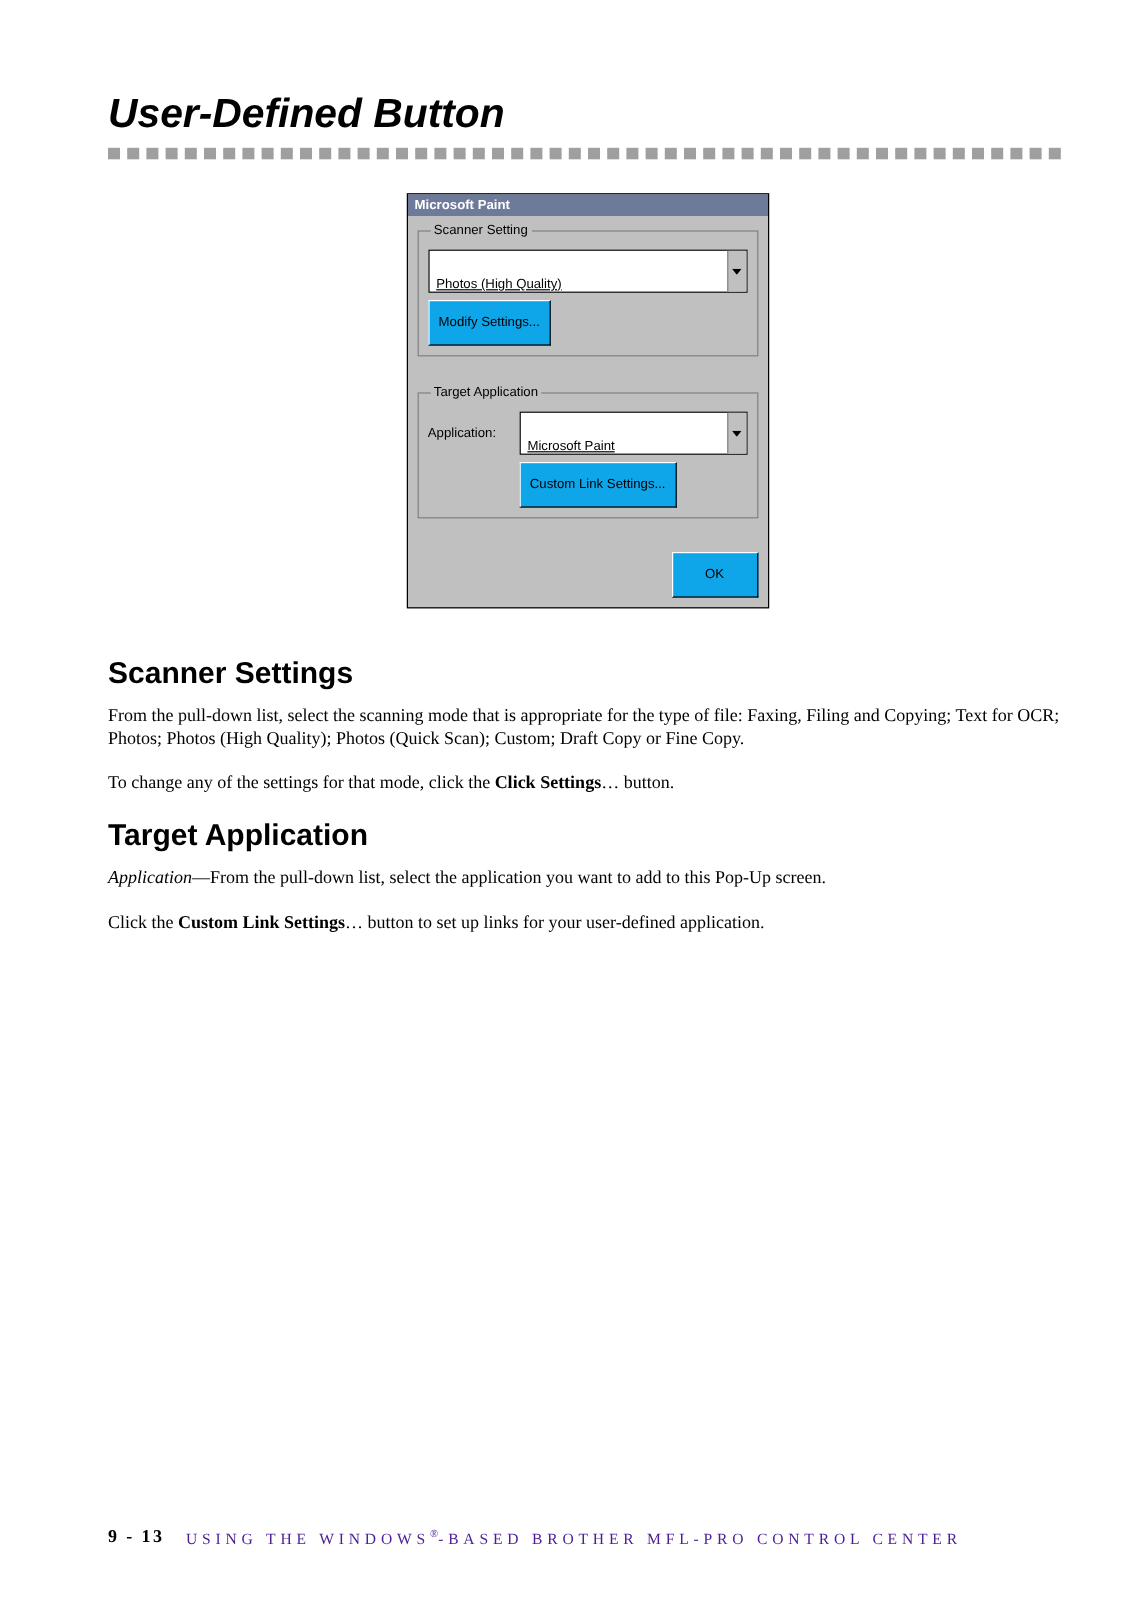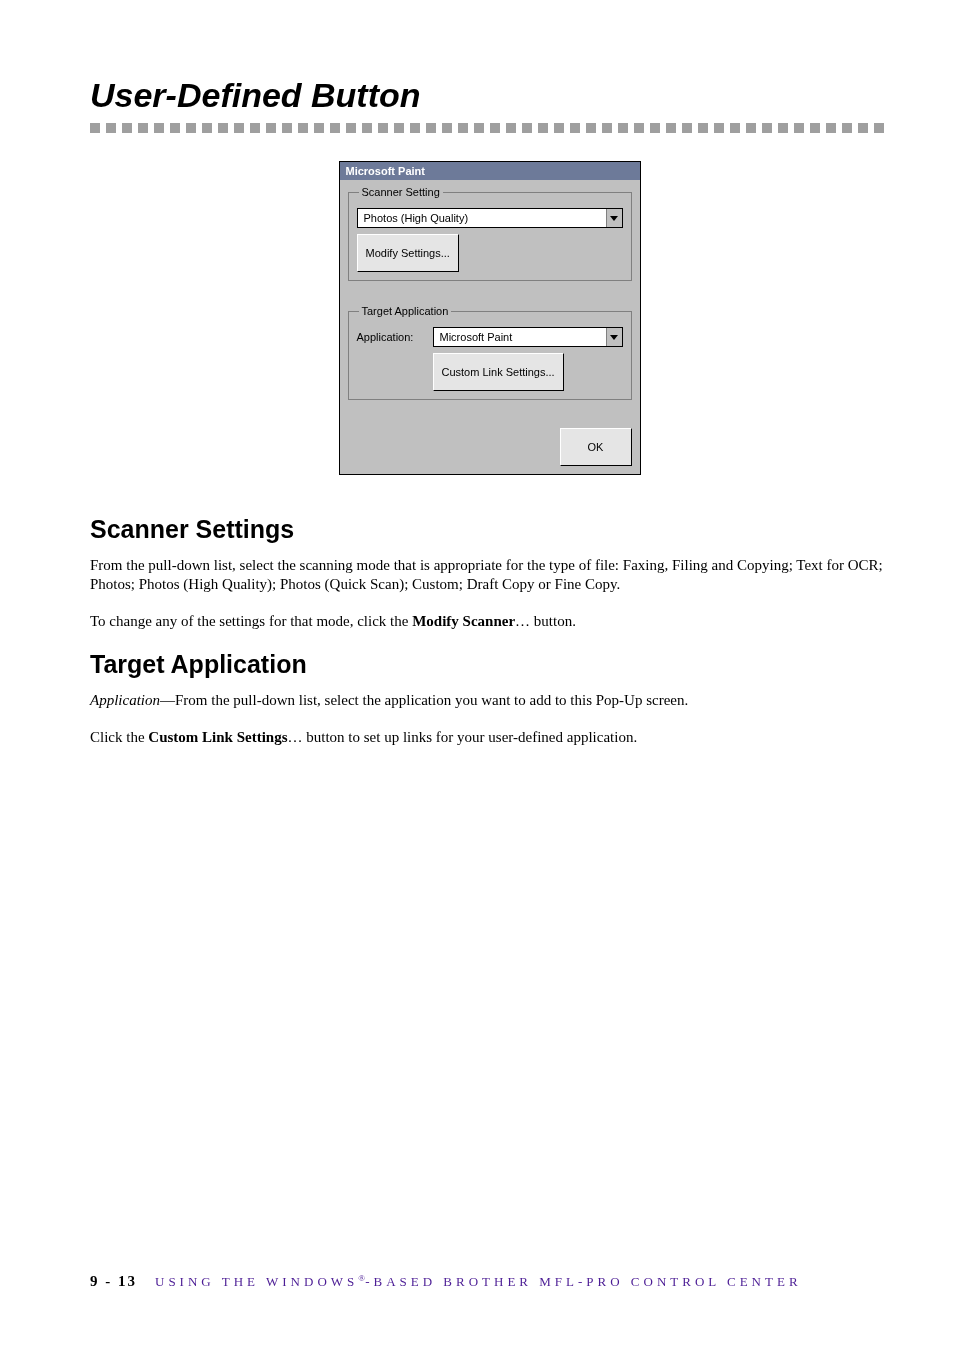--- a/index.html
+++ b/index.html
@@ -9,25 +9,25 @@
   .dotted-rule { display: flex; gap: 6px; margin-bottom: 28px; flex-wrap: nowrap; overflow: hidden; }
   .dotted-rule span { width: 10px; height: 10px; background: #9f9f9f; flex: 0 0 auto; }
 
   
   .dialog-wrap { display: flex; justify-content: center; margin: 10px 0 40px; }
   .dialog { width: 302px; font-family: Tahoma, Arial, sans-serif; font-size: 11px; color: #000; border: 1px solid #000; background: #c0c0c0; }
   .dlg-title { background: #6d7a99; color: #fff; padding: 3px 6px; font-size: 11px; font-weight: bold; }
   .dlg-body { padding: 6px 8px 8px; }
   fieldset.grp { border: 1px solid #808080; margin-bottom: 24px; padding: 10px 8px 8px; position: relative; }
   fieldset.grp legend { font-size: 11px; padding: 0 3px; background: #c0c0c0; margin-left: 2px; }
-  .combo { display: flex; height: 20px; border: 1px solid #000; background: #fff; align-items: center; }
+  .combo { display: flex; height: 36px; border: 1px solid #000; background: #fff; align-items: flex-end; text-decoration: underline; }
   .combo-text { flex: 1; padding: 0 6px; font-size: 11px; white-space: nowrap; overflow: hidden; }
   .combo-btn { width: 16px; height: 100%; background: #c0c0c0; border-left: 1px solid #808080; display: flex; align-items: center; justify-content: center; }
   .combo-btn svg { width: 8px; height: 5px; }
-  .win-btn { height: 21px; background: #e5e5e5; border: 1px solid #000; border-top-color: #fff; border-left-color: #fff; font-size: 11px; padding: 18px 8px; display: inline-flex; align-items: center; justify-content: center; cursor: default; }
+  .win-btn { height: 21px; background: #0ea5e9; border: 1px solid #000; border-top-color: #fff; border-left-color: #fff; font-size: 11px; padding: 18px 8px; display: inline-flex; align-items: center; justify-content: center; cursor: default; }
   .ss-modify { margin-top: 6px; }
   .ta-row { display: flex; align-items: center; gap: 6px; }
   .ta-label { font-size: 11px; width: 70px; }
   .ta-combo { flex: 1; }
   .ta-cls { margin-top: 6px; display: flex; }
   .ta-cls .win-btn { margin-left: 76px; }
   .grp-target { padding-bottom: 90px; }
   .dlg-footer { display: flex; justify-content: flex-end; padding-top: 4px; }
   .dlg-footer .win-btn { width: 72px; }
 
@@ -144,21 +144,21 @@
           <div class="win-btn">OK</div>
         </div>
 
       </div>
     </div>
   </div>
 
   <h2 class="sub-heading">Scanner Settings</h2>
   <p class="body">From the pull-down list, select the scanning mode that is appropriate for the type of file:  Faxing, Filing and Copying; Text for OCR; Photos; Photos (High Quality); Photos (Quick Scan); Custom; Draft Copy or Fine Copy.</p>
   <p class="body">
-    <span>To change any of the settings for that mode, click the </span><strong class="b">Modify Scanner</strong><span>… button.</span>
+    <span>To change any of the settings for that mode, click the </span><strong class="b">Click Settings</strong><span>… button.</span>
   </p>
 
   <h2 class="sub-heading">Target Application</h2>
   <p class="body">
     <em class="ital">Application</em><span>—From the pull-down list, select the application you want to add to this Pop-Up screen.</span>
   </p>
   <p class="body">
     <span>Click the </span><strong class="b">Custom Link Settings</strong><span>… button to set up links for your user-defined application.</span>
   </p>
 

